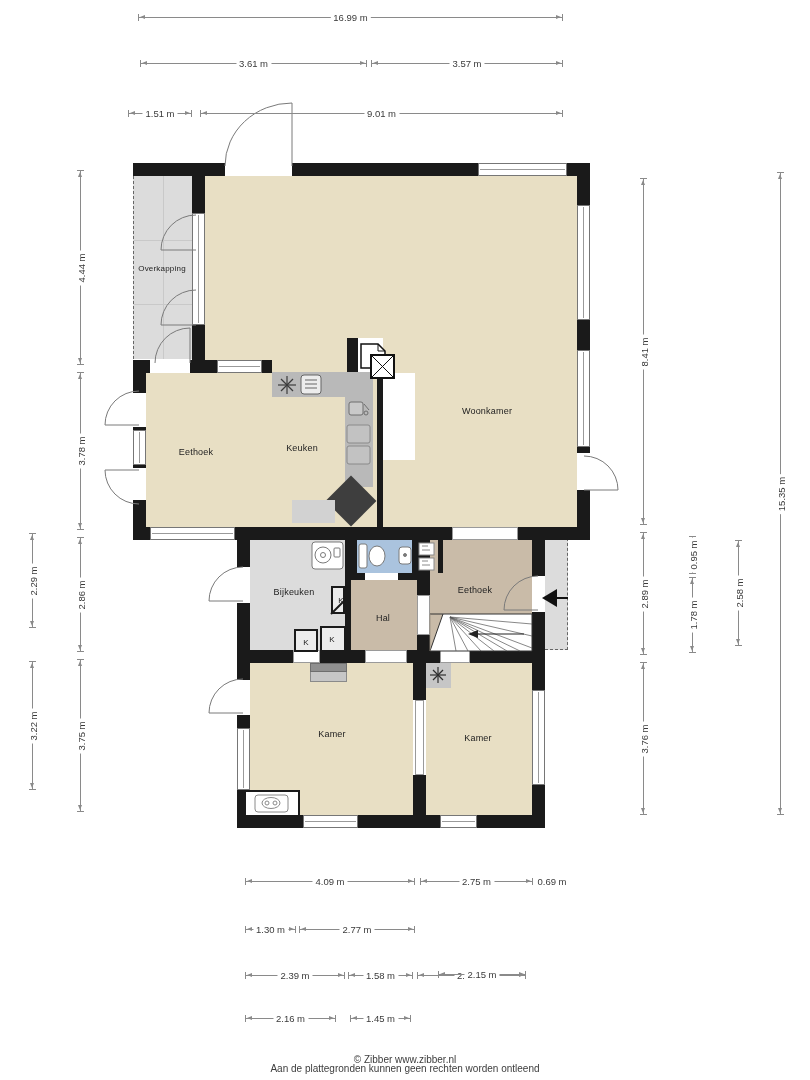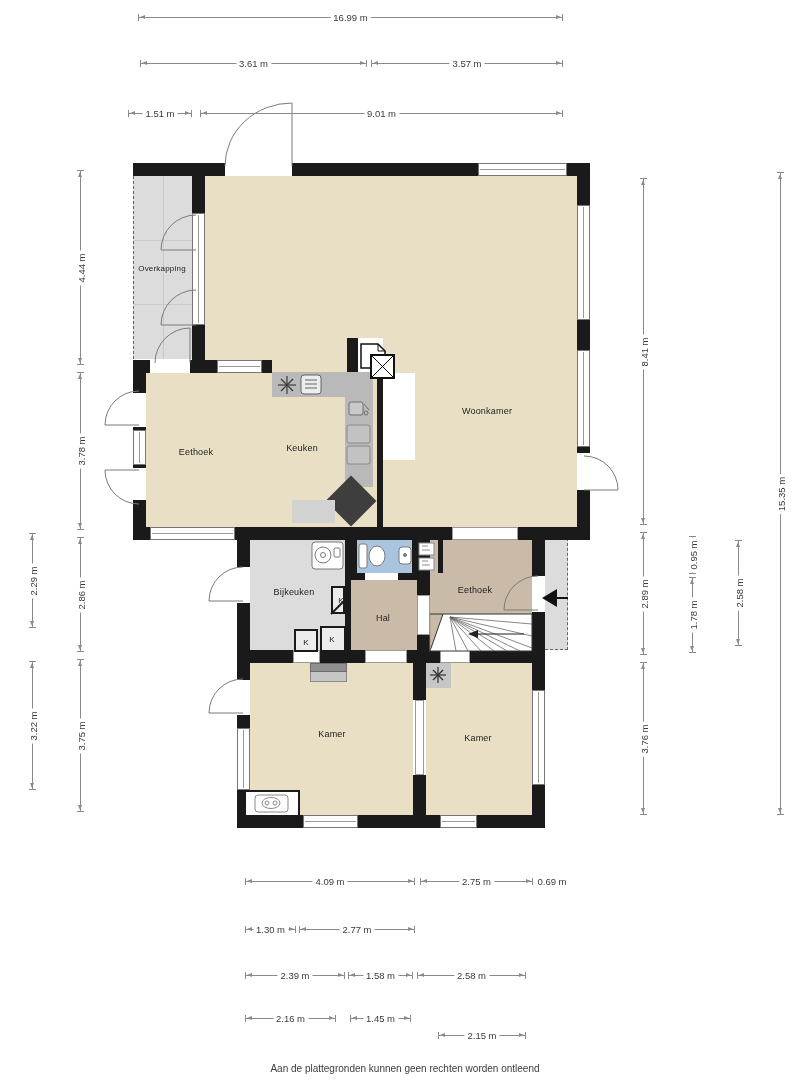--- a/index.html
+++ b/index.html
@@ -343,21 +343,21 @@
         <div class="ah" style="right: 2px; top: -3px; border-top: 2.5px solid transparent; border-bottom: 2.5px solid transparent; border-left: 5px solid rgb(138, 138, 138);"></div>
         <span class="dim-label">2.16 m</span>
       </div>
       <div class="dim-h" style="left: 350px; top: 1018px; width: 61px;">
         <div class="tick-h" style="left: 0px;"></div>
         <div class="tick-h" style="right: 0px;"></div>
         <div class="ah" style="left: 2px; top: -3px; border-top: 2.5px solid transparent; border-bottom: 2.5px solid transparent; border-right: 5px solid rgb(138, 138, 138);"></div>
         <div class="ah" style="right: 2px; top: -3px; border-top: 2.5px solid transparent; border-bottom: 2.5px solid transparent; border-left: 5px solid rgb(138, 138, 138);"></div>
         <span class="dim-label">1.45 m</span>
       </div>
-      <div class="dim-h" style="left: 438px; top: 1035px; width: 88px;">
+      <div class="dim-h" style="left: 438px; top: 974px; width: 88px;">
         <div class="tick-h" style="left: 0px;"></div>
         <div class="tick-h" style="right: 0px;"></div>
         <div class="ah" style="left: 2px; top: -3px; border-top: 2.5px solid transparent; border-bottom: 2.5px solid transparent; border-right: 5px solid rgb(138, 138, 138);"></div>
         <div class="ah" style="right: 2px; top: -3px; border-top: 2.5px solid transparent; border-bottom: 2.5px solid transparent; border-left: 5px solid rgb(138, 138, 138);"></div>
         <span class="dim-label">2.15 m</span>
       </div>
       <div class="dim-v" style="left: 32px; top: 533px; height: 95px;">
         <div class="tick-v" style="top: 0px;"></div>
         <div class="tick-v" style="bottom: 0px;"></div>
         <div class="ah" style="top: 2px; left: -3px; border-left: 2.5px solid transparent; border-right: 2.5px solid transparent; border-bottom: 5px solid rgb(138, 138, 138);"></div>
@@ -444,13 +444,14 @@
       <div class="dim-v" style="left: 780px; top: 172px; height: 643px;">
         <div class="tick-v" style="top: 0px;"></div>
         <div class="tick-v" style="bottom: 0px;"></div>
         <div class="ah" style="top: 2px; left: -3px; border-left: 2.5px solid transparent; border-right: 2.5px solid transparent; border-bottom: 5px solid rgb(138, 138, 138);"></div>
         <div class="ah" style="bottom: 2px; left: -3px; border-left: 2.5px solid transparent; border-right: 2.5px solid transparent; border-top: 5px solid rgb(138, 138, 138);"></div>
         <span class="dim-label">15.35 m</span>
       </div>
     </div>
 
   <div class="footer-line" style="top:1063px;text-align:center;">Aan de plattegronden kunnen geen rechten worden ontleend</div>
+  <div class="footer-line" style="top:1054px;">© Zibber www.zibber.nl</div>
 </div>
 
 </body></html>

